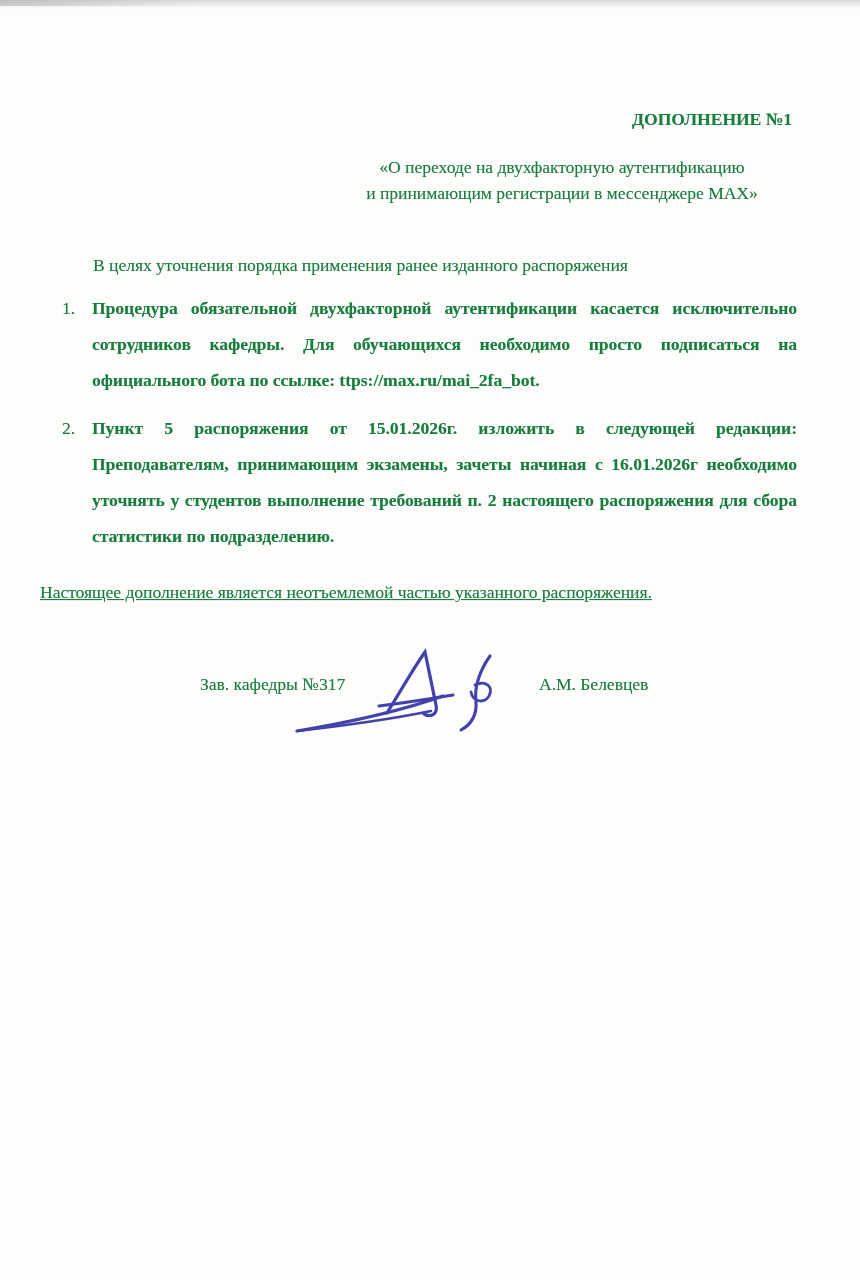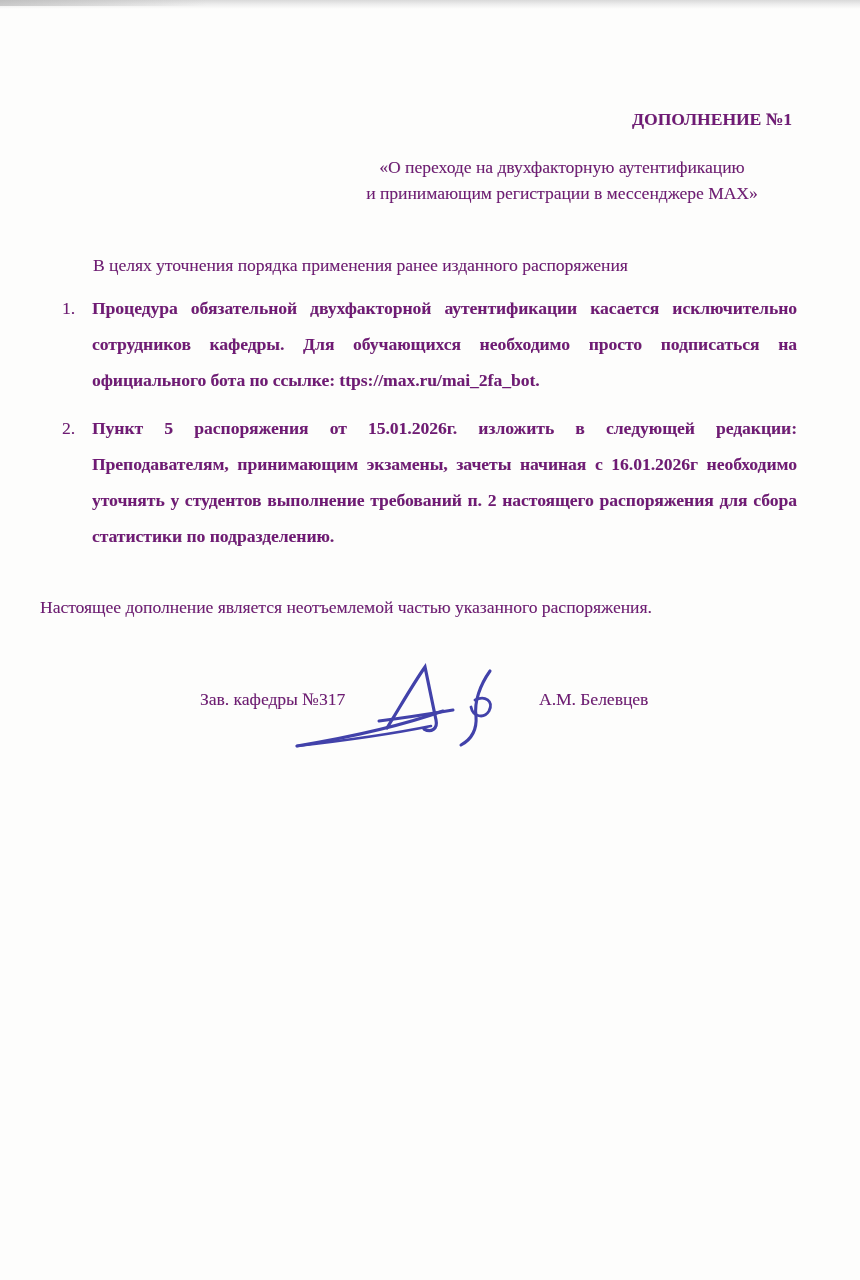--- a/index.html
+++ b/index.html
@@ -7,21 +7,21 @@
     background:#ffffff;
     font-family:"Liberation Serif", serif;
   }
   .page {
     position:relative;
     width:860px;
     height:1280px;
     margin:0 auto;
     background:#fdfdfc;
     overflow:hidden;
-    color:#701a75;
+    color:#15803d;
   }
   
   .scan-edge {
     position:absolute;
     top:0; left:0;
     width:100%;
     height:9px;
     background:linear-gradient(to bottom, #d9d9d9 0%, #ececec 45%, rgba(255,255,255,0) 100%);
   }
   .scan-edge::before {
@@ -75,23 +75,24 @@
   .item-number {
     width:30px;
     flex:0 0 30px;
   }
   .item-text {
     flex:1;
     text-align:justify;
     font-weight:bold;
   }
   .closing-par {
-    margin-top:40px;
+    margin-top:25px;
     margin-left:40px;
     margin-right:64px;
+    text-decoration:underline;
   }
   .signature-row {
     position:relative;
     margin-top:36px;
     height:120px;
   }
   .sig-position { position:absolute; left:200px; top:30px; }
   .sig-name     { position:absolute; left:539px; top:30px; }
   .sig-ink {
     position:absolute;

